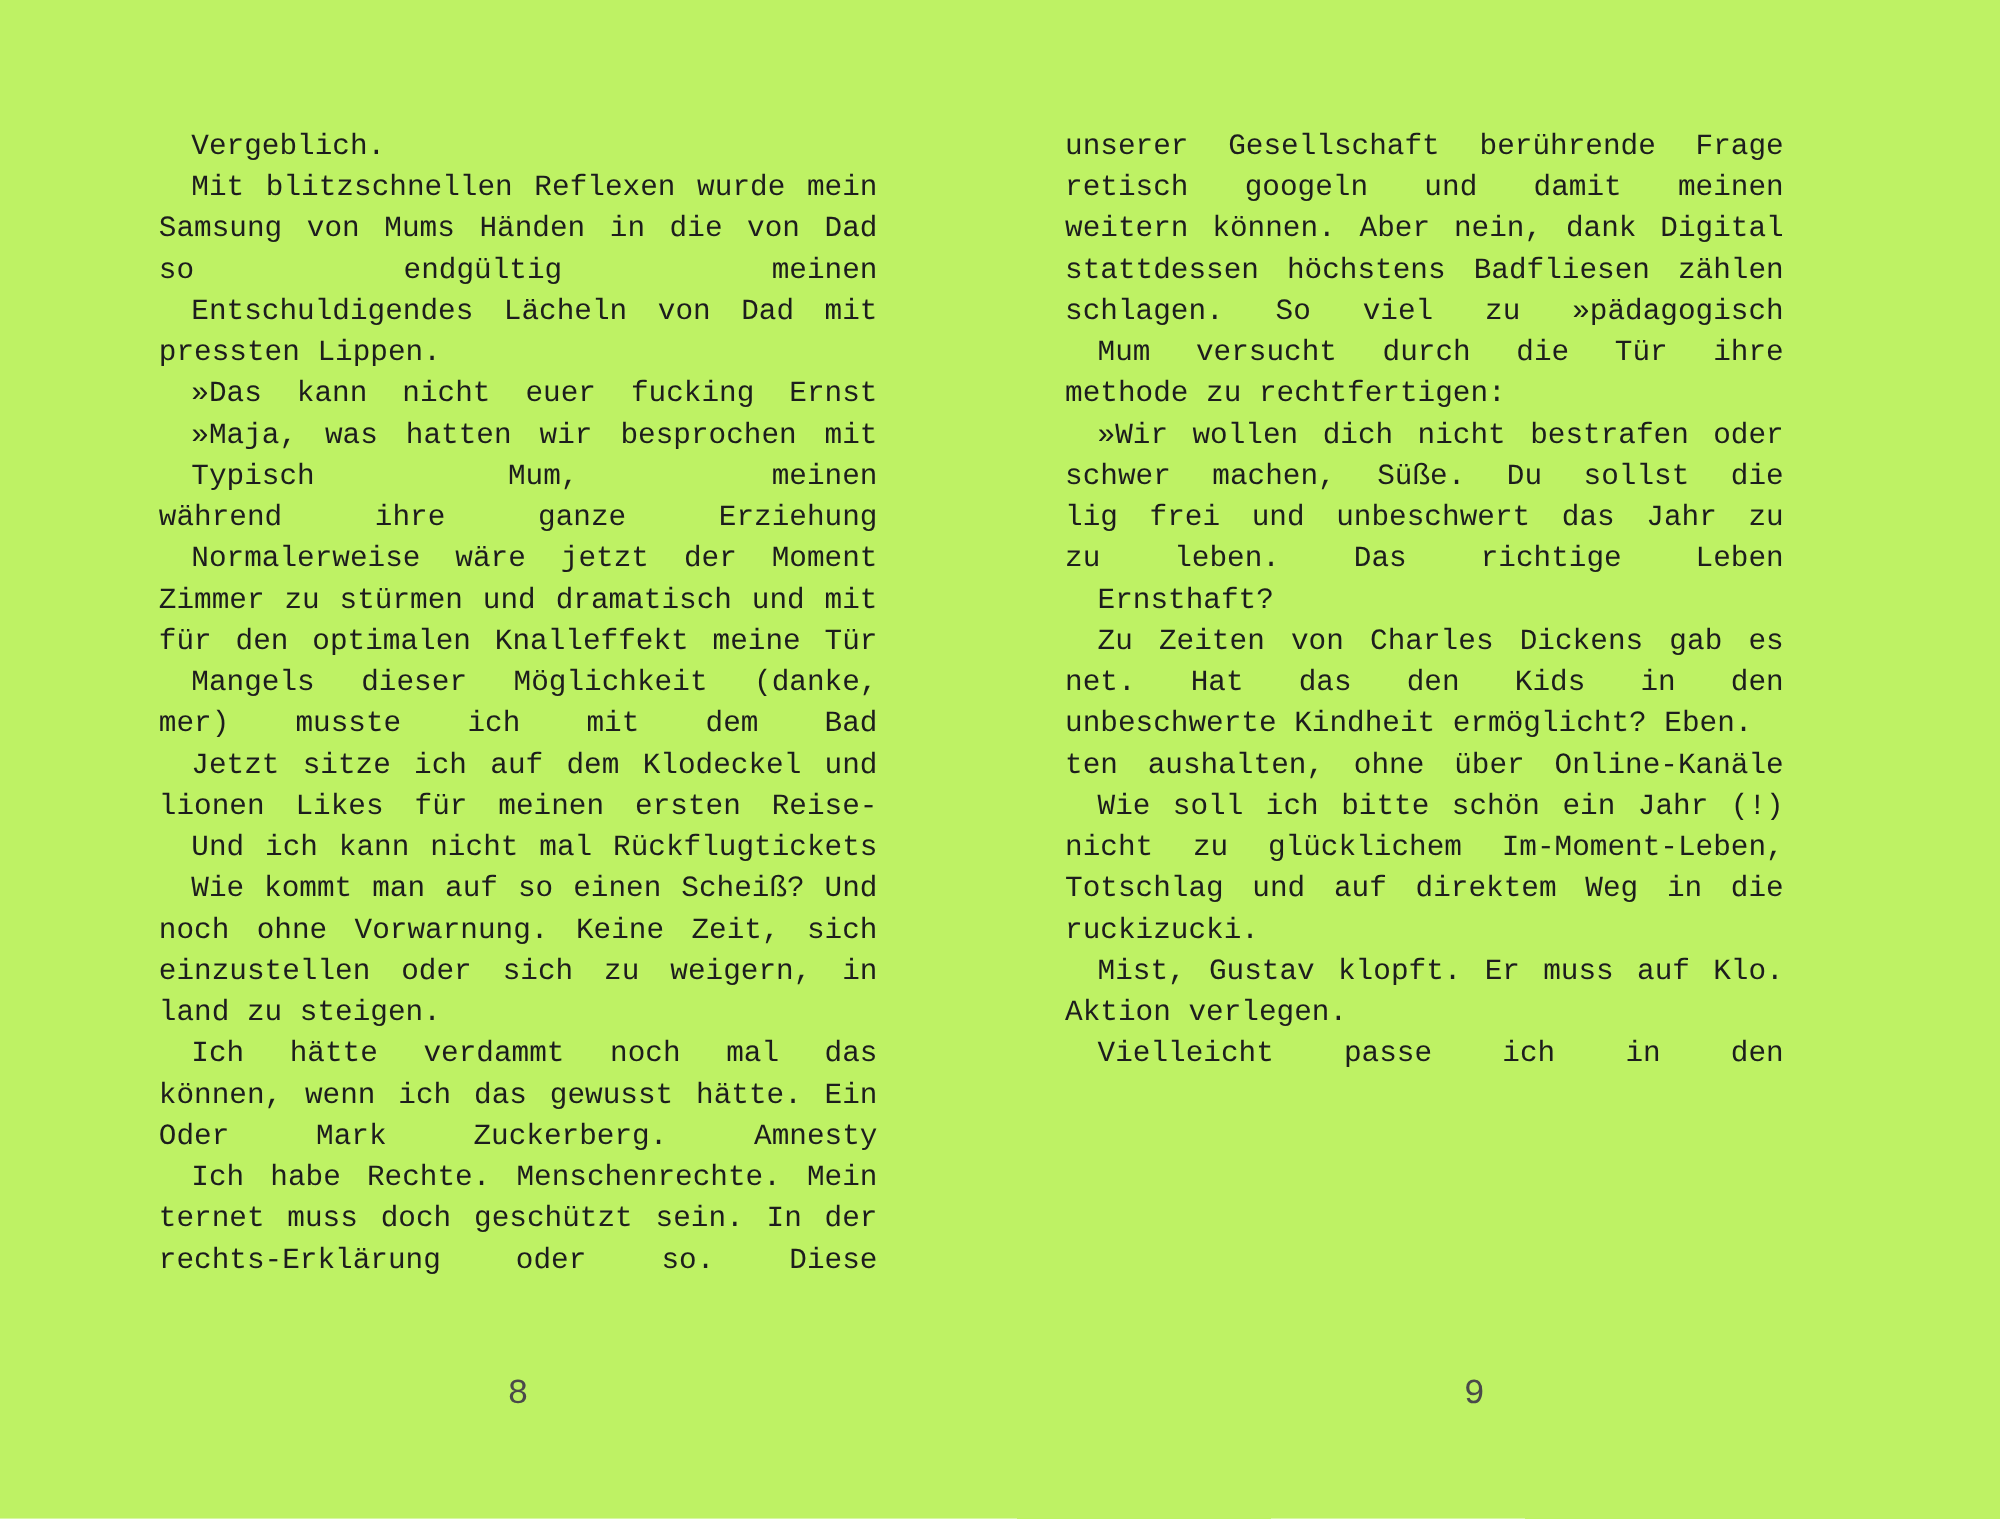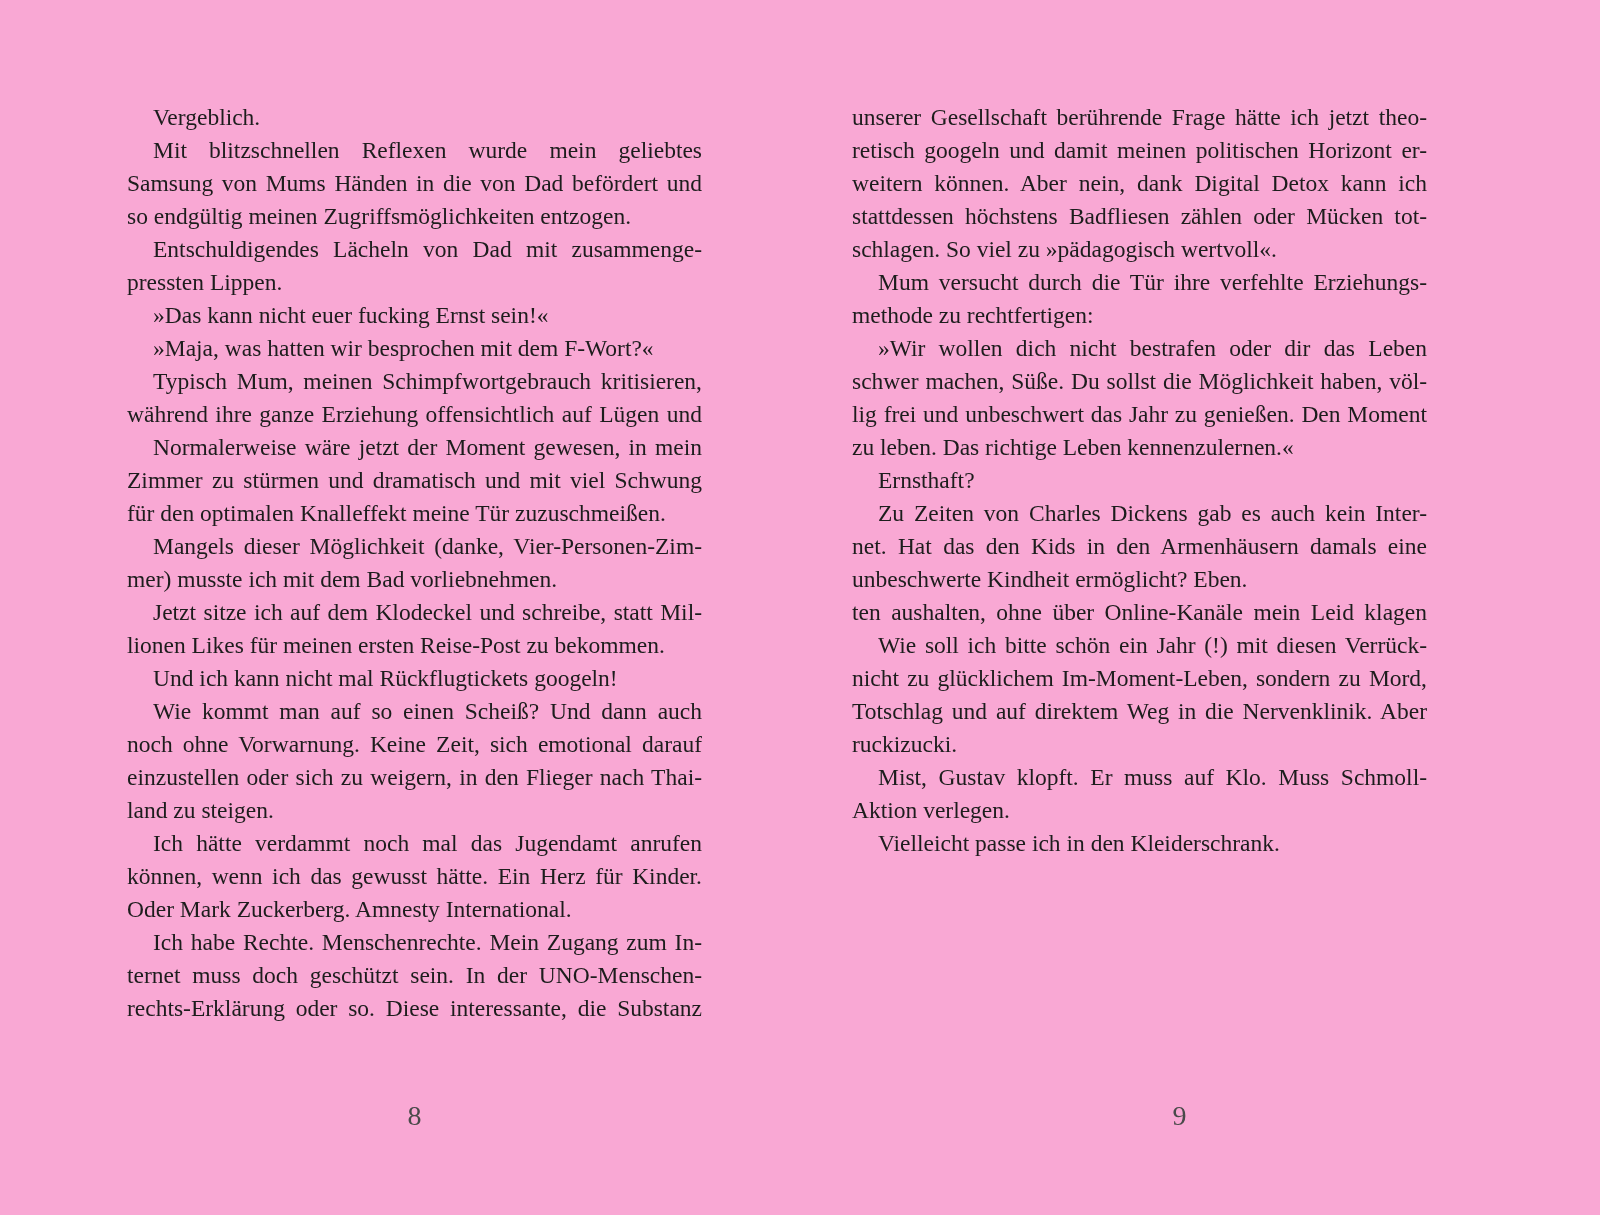--- a/index.html
+++ b/index.html
@@ -4,22 +4,22 @@
 <style>
   html, body {
     margin: 0;
     padding: 0;
     background: #ffffff;
   }
   .spread {
     position: relative;
     width: 1600px;
     height: 1215px;
-    background: #f9a8d4;
-    font-family: Liberation Serif, serif;
+    background: #bef264;
+    font-family: Liberation Mono, monospace;
     color: #1d1d1d;
     overflow: hidden;
   }
   .page-text {
     position: absolute;
     top: 101px;
     width: 575px;
     font-size: 23.5px;
     line-height: 33px;
   }

